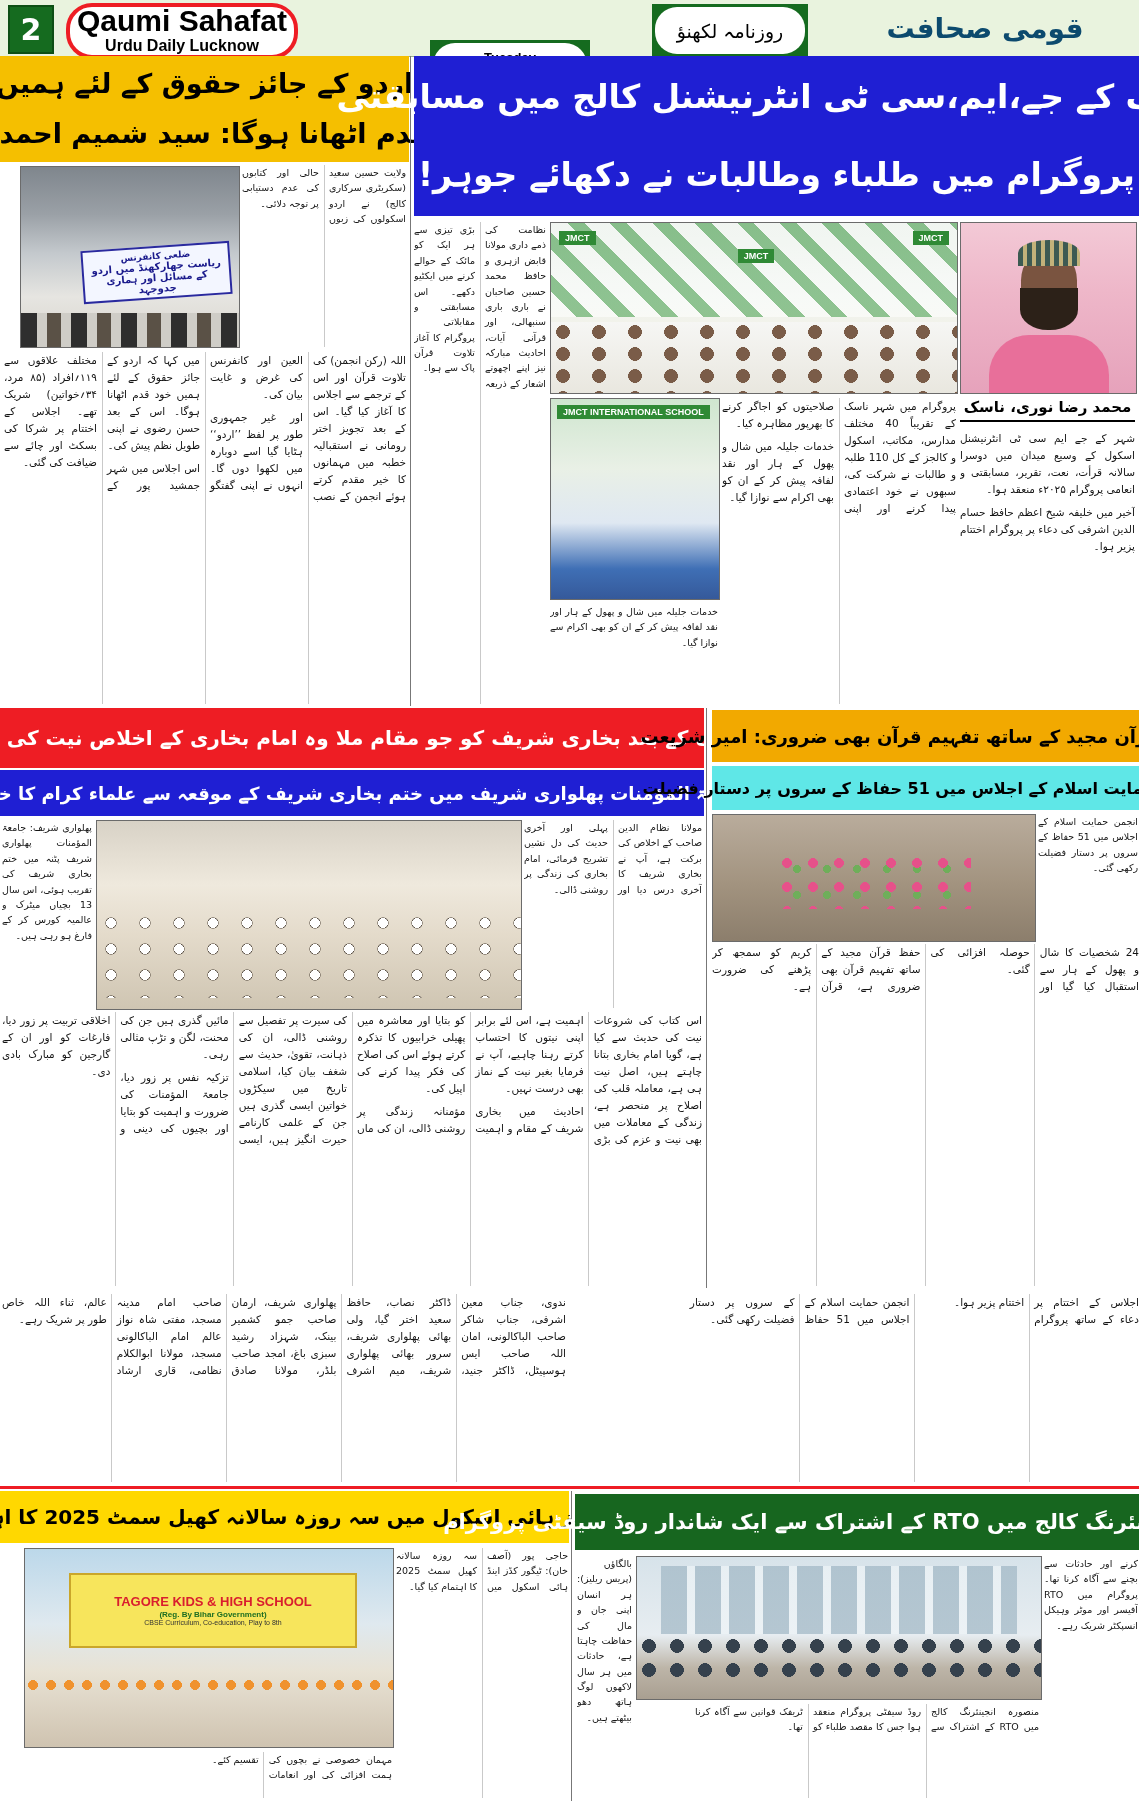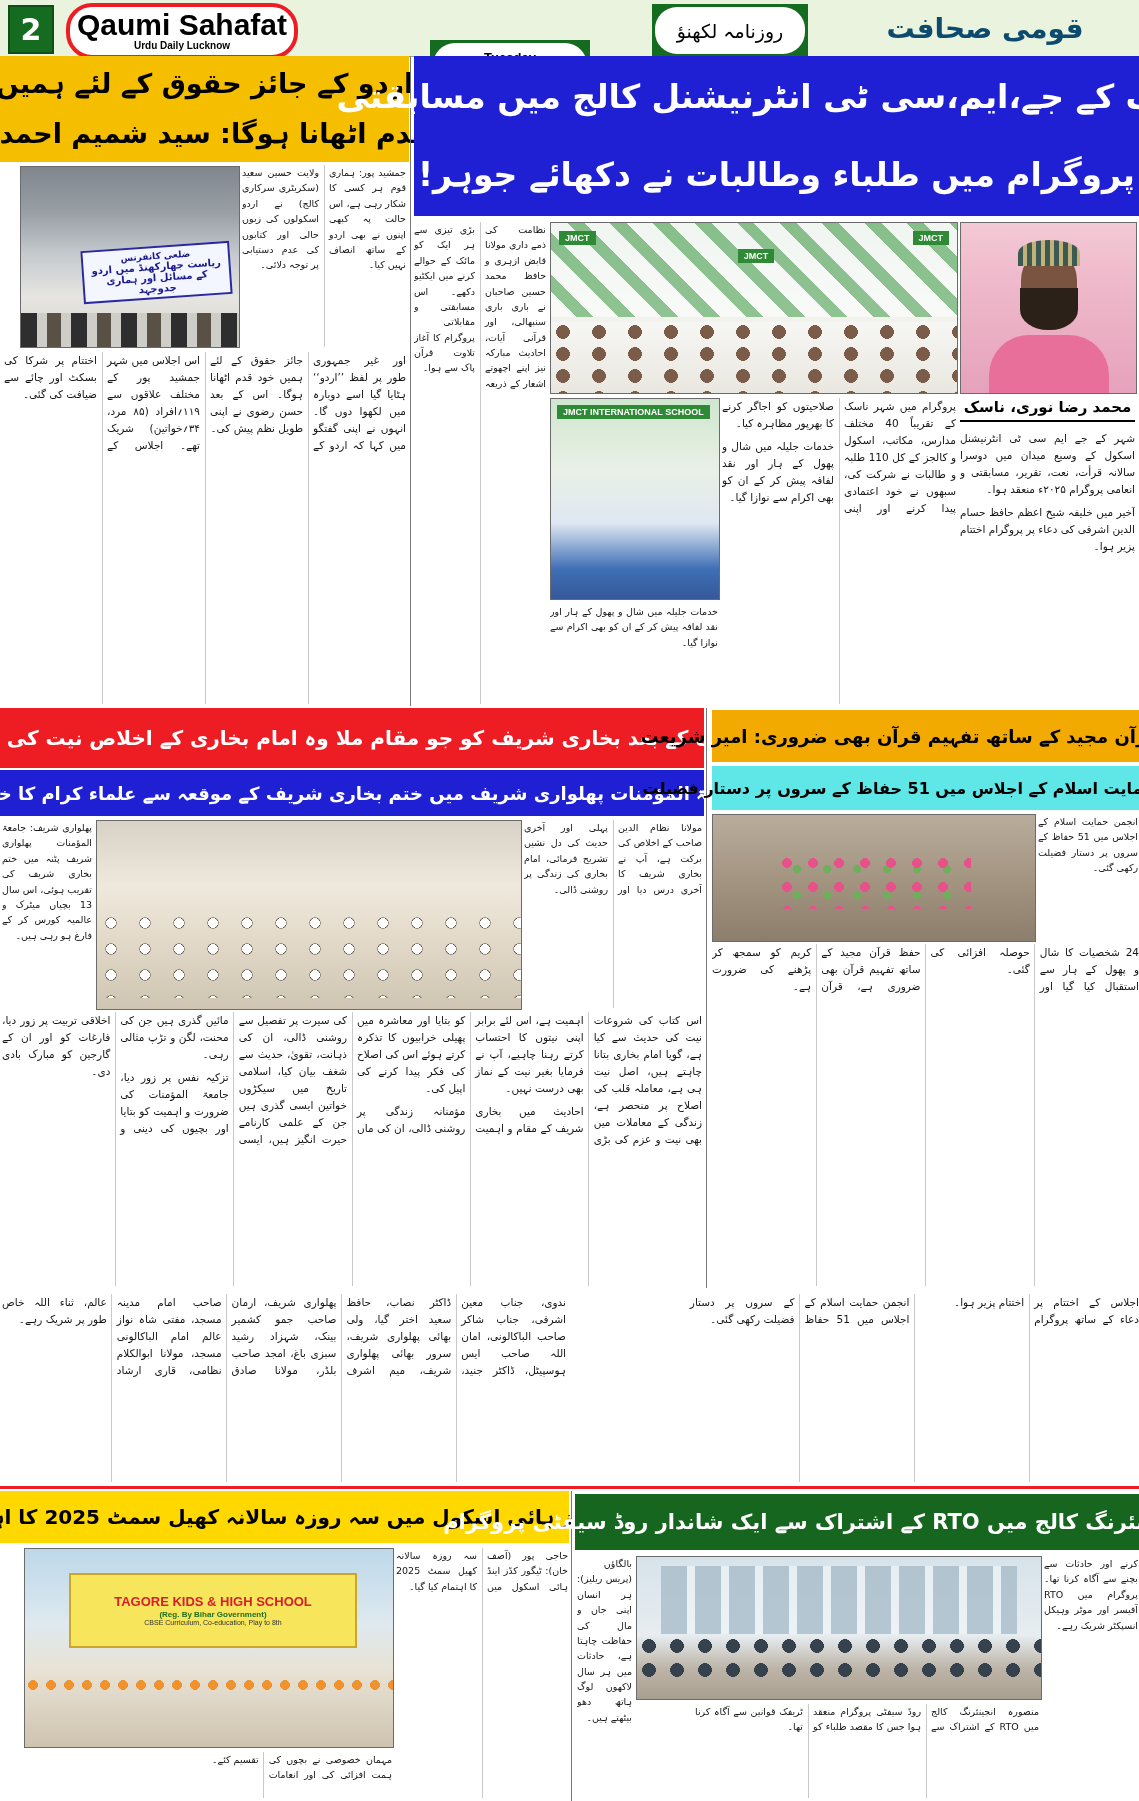--- a/index.html
+++ b/index.html
@@ -8,21 +8,21 @@
   .abs{position:absolute;}
 
   
   .header{left:0;top:0;width:1139px;height:56px;background:#e9f3de;border-bottom:1px solid #9ab08f;}
   .pagenum{left:8px;top:5px;width:42px;height:45px;background:#156b1f;border:2px solid #0d4f14;
            color:#fff;font-size:30px;font-weight:bold;display:flex;align-items:center;justify-content:center;}
   .masthead{left:66px;top:3px;width:224px;height:48px;background:#fff;border:4px solid #ee1d24;
             border-radius:26px;display:flex;flex-direction:column;align-items:center;justify-content:center;
             font-family:"Liberation Sans",sans-serif;}
   .masthead .t{font-size:30px;font-weight:bold;color:#000;line-height:1;}
-  .masthead .s{font-size:10px;font-weight:bold;color:#000;line-height:1.2;}
+  .masthead .s{font-size:16px;font-weight:bold;color:#000;line-height:1.2;}
   .greenbox{background:#156b1f;padding:3px;display:flex;}
   .greenbox .inner{background:#fff;border-radius:22px;flex:1;display:flex;flex-direction:column;
                    align-items:center;justify-content:center;}
   .datebox{left:430px;top:4px;width:154px;height:47px;margin-top:36px;}
   .datebox .d1{font-size:13px;font-weight:bold;color:#000;font-family:"Liberation Sans",sans-serif;line-height:1.2;}
   .datebox .d2{font-size:14px;font-weight:bold;color:#000;font-family:"Liberation Sans",sans-serif;line-height:1.2;}
   .urdulogo{left:652px;top:4px;width:150px;height:47px;}
   .urdulogo .u{font-size:19px;color:#000;direction:rtl;}
   .branding{left:850px;top:2px;width:270px;height:52px;display:flex;align-items:center;justify-content:center;
             color:#0c4a6e;font-size:28px;font-weight:bold;direction:rtl;}
@@ -140,25 +140,25 @@
 
   <div class="abs photo conf-photo" style="left:20px;top:166px;width:218px;height:180px;">
     <div class="conf-banner">
       <div class="b1">ضلعی کانفرنس</div>
       <div class="b2">ریاست جھارکھنڈ میں اردو کے مسائل اور ہماری جدوجہد</div>
     </div>
     <div class="figures"></div>
   </div>
 
   <div class="abs btxt cols2 small" style="left:242px;top:165px;width:164px;height:182px;">
-    <p>جمشید پور: ہماری قوم ہر کسی کا شکار رہی ہے، اس حالت پہ کبھی اپنوں نے بھی اردو کے ساتھ انصاف نہیں کیا۔</p>
     <p>ولایت حسین سعید (سکریٹری سرکاری کالج) نے اردو اسکولوں کی زبوں حالی اور کتابوں کی عدم دستیابی پر توجہ دلائی۔</p>
   </div>
 
   <div class="abs btxt cols4" style="left:4px;top:352px;width:402px;height:352px;">
+    <p>اللہ (رکن انجمن) کی تلاوت قرآن اور اس کے ترجمے سے اجلاس کا آغاز کیا گیا۔ اس کے بعد تجویز اختر رومانی نے استقبالیہ خطبہ میں مہمانوں کا خیر مقدم کرتے ہوئے انجمن کے نصب العین اور کانفرنس کی غرض و غایت بیان کی۔</p>
     <p>اور غیر جمہوری طور پر لفظ ’’اردو‘‘ ہٹایا گیا اسے دوبارہ میں لکھوا دوں گا۔ انہوں نے اپنی گفتگو میں کہا کہ اردو کے جائز حقوق کے لئے ہمیں خود قدم اٹھانا ہوگا۔ اس کے بعد حسن رضوی نے اپنی طویل نظم پیش کی۔</p>
     <p>اس اجلاس میں شہر جمشید پور کے مختلف علاقوں سے ۱۱۹؍افراد (۸۵ مرد، ۳۴؍خواتین) شریک تھے۔ اجلاس کے اختتام پر شرکا کی بسکٹ اور چائے سے ضیافت کی گئی۔</p>
   </div>
 
   <div class="abs vline" style="left:410px;top:56px;height:650px;"></div>
 
   <div class="abs band blue-head">
     <div class="l">ناسک کے جے،ایم،سی ٹی انٹرنیشنل کالج میں مسابقتی</div>
     <div class="l">پروگرام میں طلباء وطالبات نے دکھائے جوہر!</div>
   </div>

